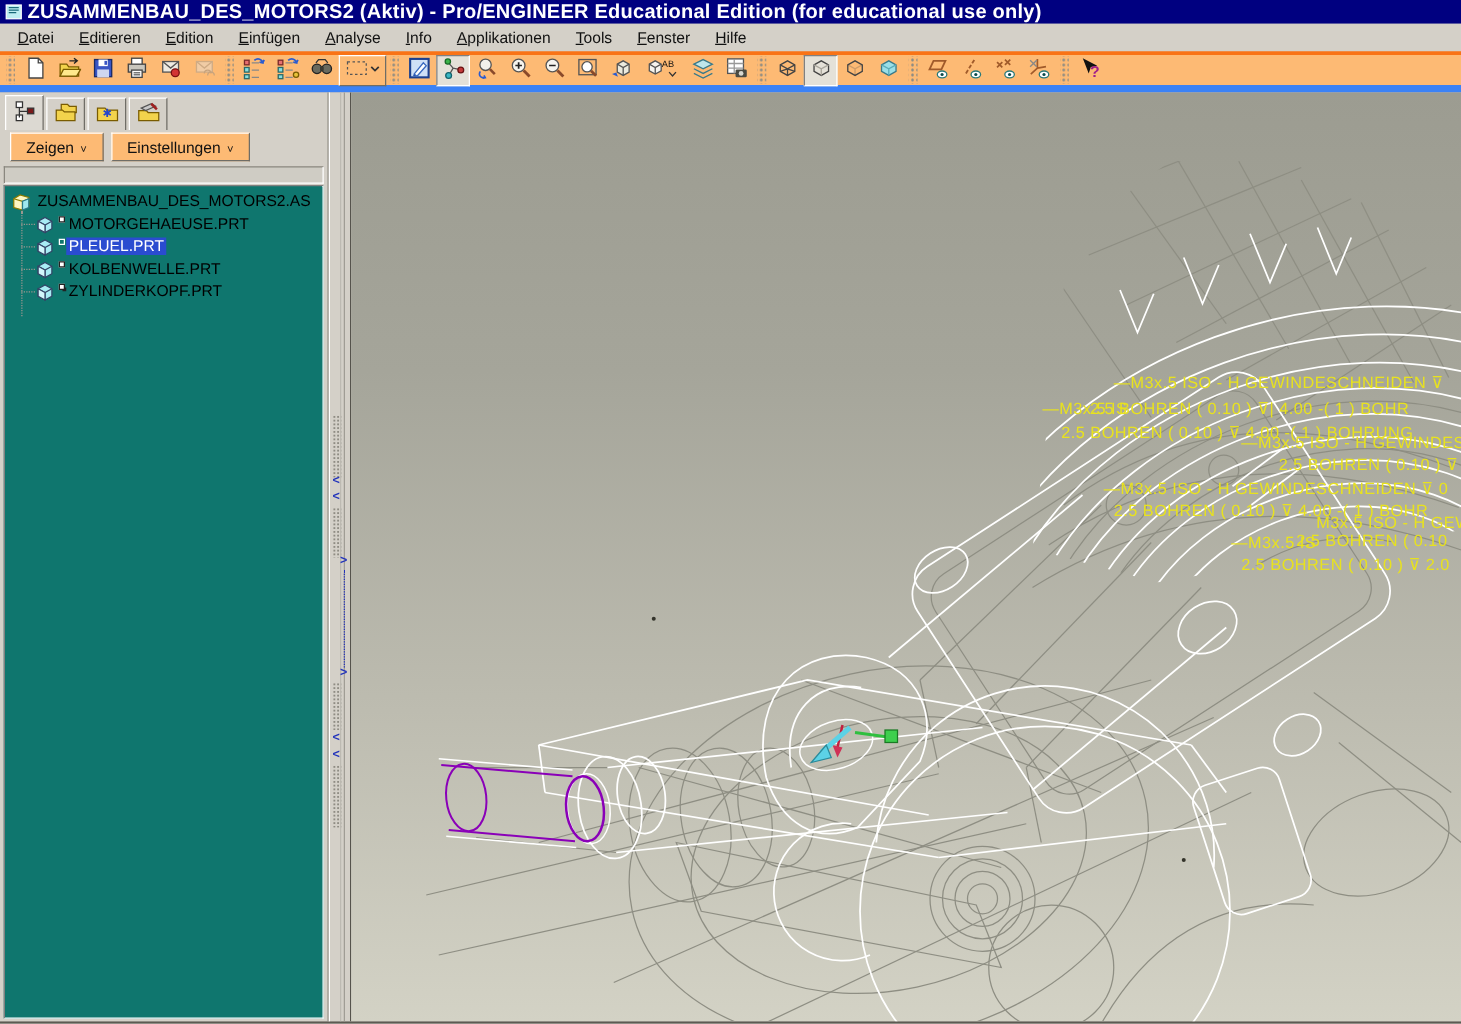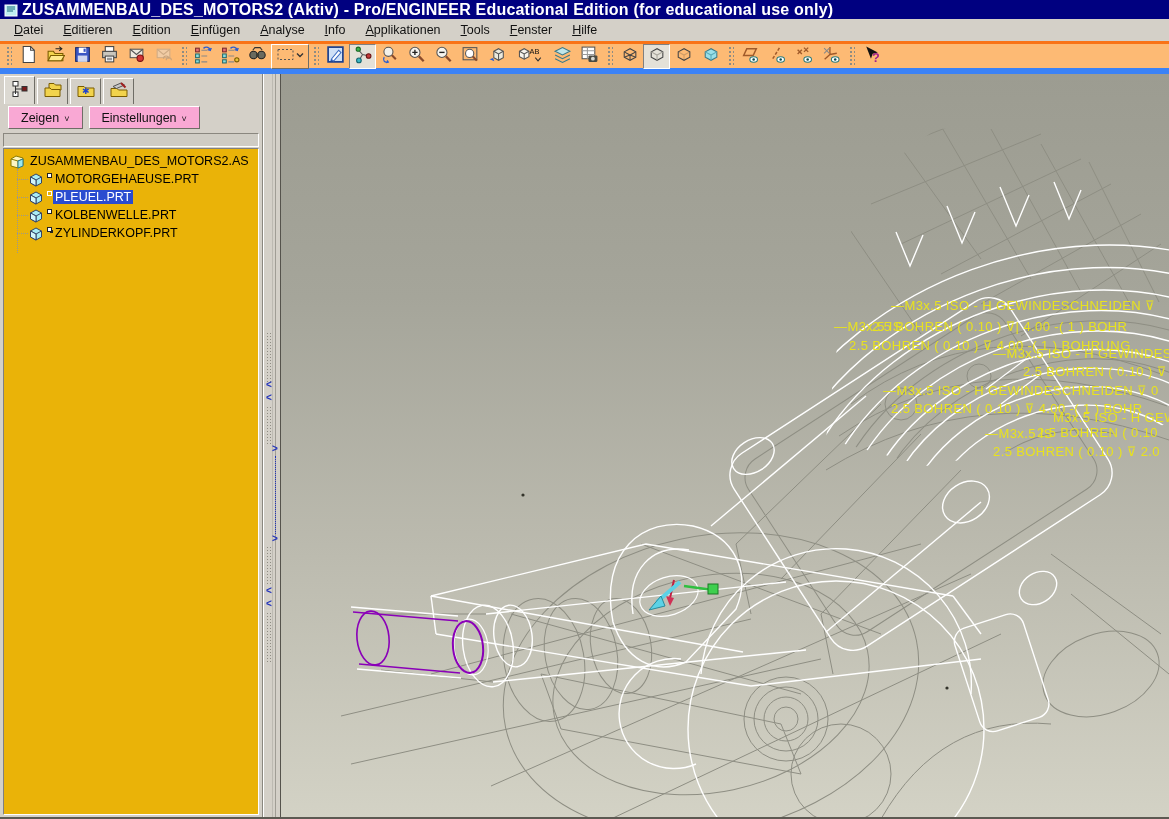--- a/index.html
+++ b/index.html
@@ -35,28 +35,28 @@
   .main { display:flex; height:745px; border-bottom:2px solid #5c5a52; }
 
   .left-panel { width:262px; background:#d4d0c8; display:flex; flex-direction:column; }
   .panel-tabs { height:30px; display:flex; align-items:flex-end; padding:2px 2px 0 4px; gap:2px; }
   .ptab { width:31px; height:26px; display:flex; align-items:center; justify-content:center;
           border-top:1px solid #fff; border-left:1px solid #fff;
           border-right:1px solid #6f6d66; border-bottom:none; background:#d4d0c8; }
   .ptab svg { width:20px; height:20px; }
   .ptab.active { height:28px; background:#dcd9d2; }
   .panel-btn-row { display:flex; gap:6px; padding:2px 0 4px 8px; }
-  .panel-btn { background:#f9a8d4; border-top:1px solid #fff; border-left:1px solid #fff;
+  .panel-btn { background:#fdba74; border-top:1px solid #fff; border-left:1px solid #fff;
                border-bottom:1px solid #6f6d66; border-right:1px solid #6f6d66;
                font-family:inherit; font-size:12.5px; color:#111; height:23px; padding:0 12px; }
   .panel-btn .dd { font-size:9px; margin-left:5px; }
   .panel-head { height:14px; margin:0 3px 1px 3px; background:#cfccc4;
                 border-top:1px solid #8a877f; border-left:1px solid #8a877f;
                 border-bottom:1px solid #fff; border-right:1px solid #fff; }
-  .tree { flex:1; background:#eab308; margin:0 3px 2px 3px;
+  .tree { flex:1; background:#0f766e; margin:0 3px 2px 3px;
           border-top:1px solid #808080; border-left:1px solid #808080;
           border-bottom:1px solid #fff; border-right:1px solid #fff;
           overflow:hidden; padding-top:3px; position:relative; font-size:12.5px; color:#000; }
   .trow { height:18px; display:flex; align-items:center; white-space:nowrap; }
   .trow .ticon { width:16px; height:15px; flex:0 0 auto; margin-right:3px; }
   .trow.child { padding-left:24px; position:relative; }
   .trow.child::before { content:""; position:absolute; left:13px; top:9px; width:11px; height:0;
                         border-top:1px dotted #9a978f; }
   .tree .vline { position:absolute; left:13px; top:20px; width:0; height:84px;
                  border-left:1px dotted #9a978f; }

